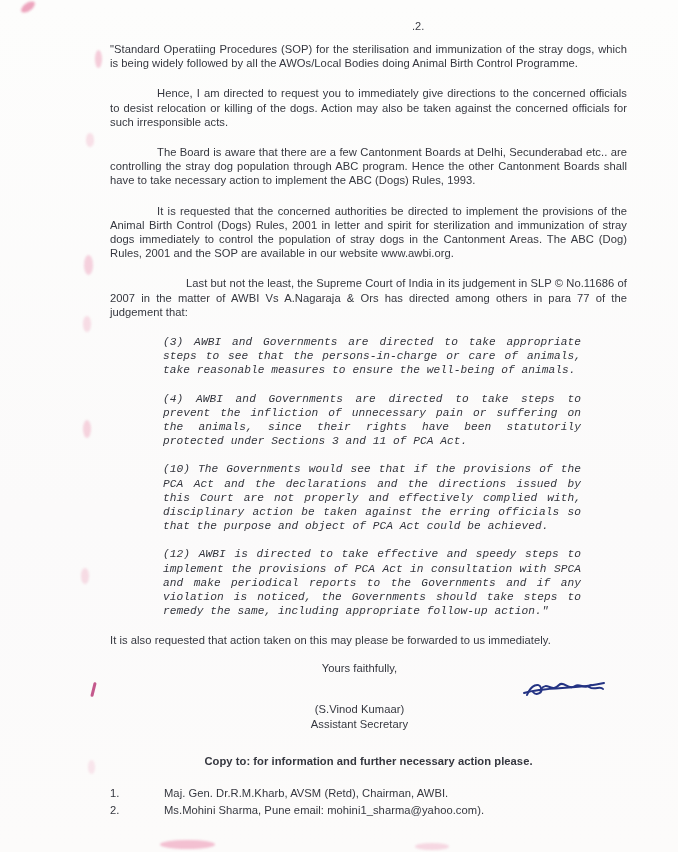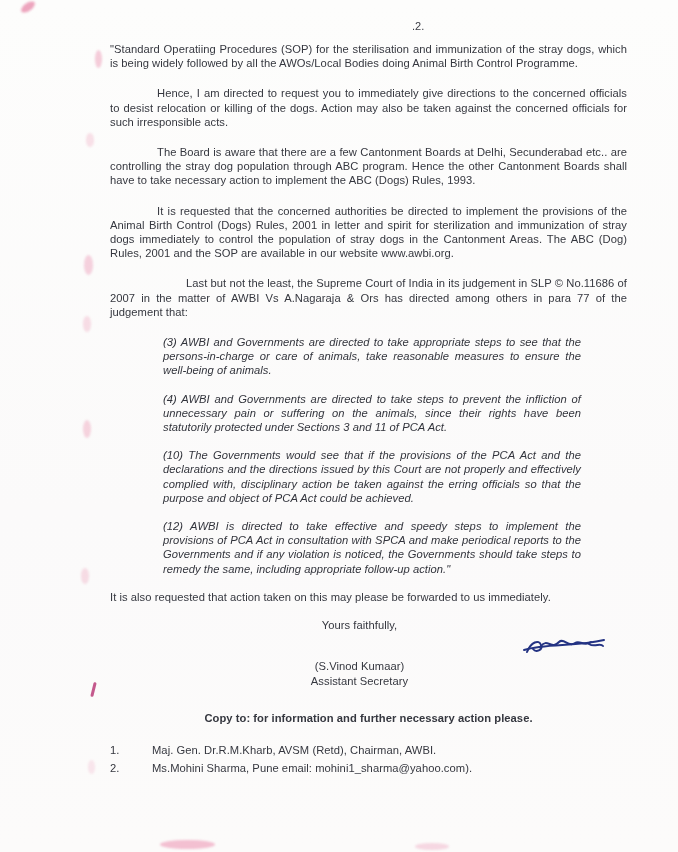--- a/index.html
+++ b/index.html
@@ -36,21 +36,21 @@
   .indent2 { text-indent: 76px; }
   .link {
     color: #35373f;
     cursor: pointer;
   }
   .quotes {
     margin: 2px 28px 0 53px;
     font-style: italic;
     color: #32343c;
   }
-  .quotes p { margin: 0 18px 14px 0; }
+  .quotes p { margin: 0 18px 14px 0; font-family: Liberation Mono, monospace; }
   .p-forward { margin-bottom: 14px !important; }
   .closing {
     text-align: center;
     padding-right: 18px;
     margin-bottom: 22px;
   }
   .closing .line { line-height: 15px; }
   .sig {
     display: block;
     margin: 2px 2px 0 auto;
@@ -59,21 +59,21 @@
     text-align: center;
     margin-bottom: 18px !important;
     font-weight: bold;
   }
   .copy-item {
     display: flex;
     text-align: left;
     margin-bottom: 3px;
   }
   .copy-num { width: 42px; flex: 0 0 42px; }
-  .copy-text { flex: 1; }
+  .copy-text { flex: 1; margin-left: 12px; }
   .blob {
     position: absolute;
     border-radius: 50%;
     filter: blur(1.2px);
     pointer-events: none;
   }
 </style>
 </head>
 <body>
 

